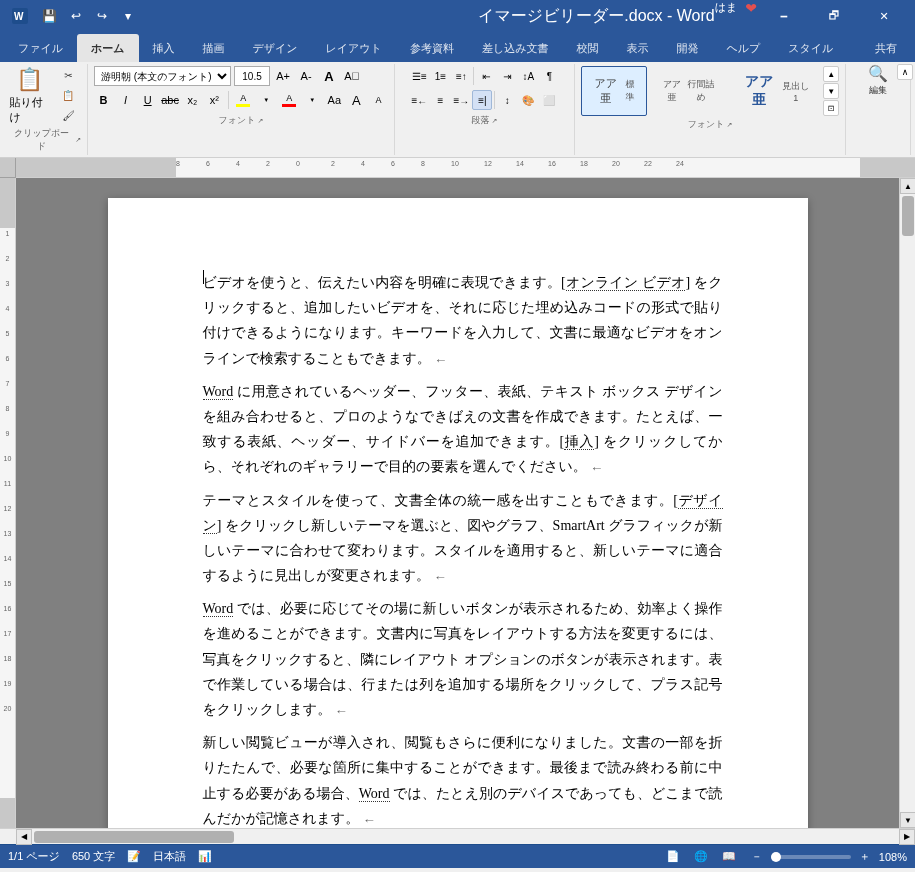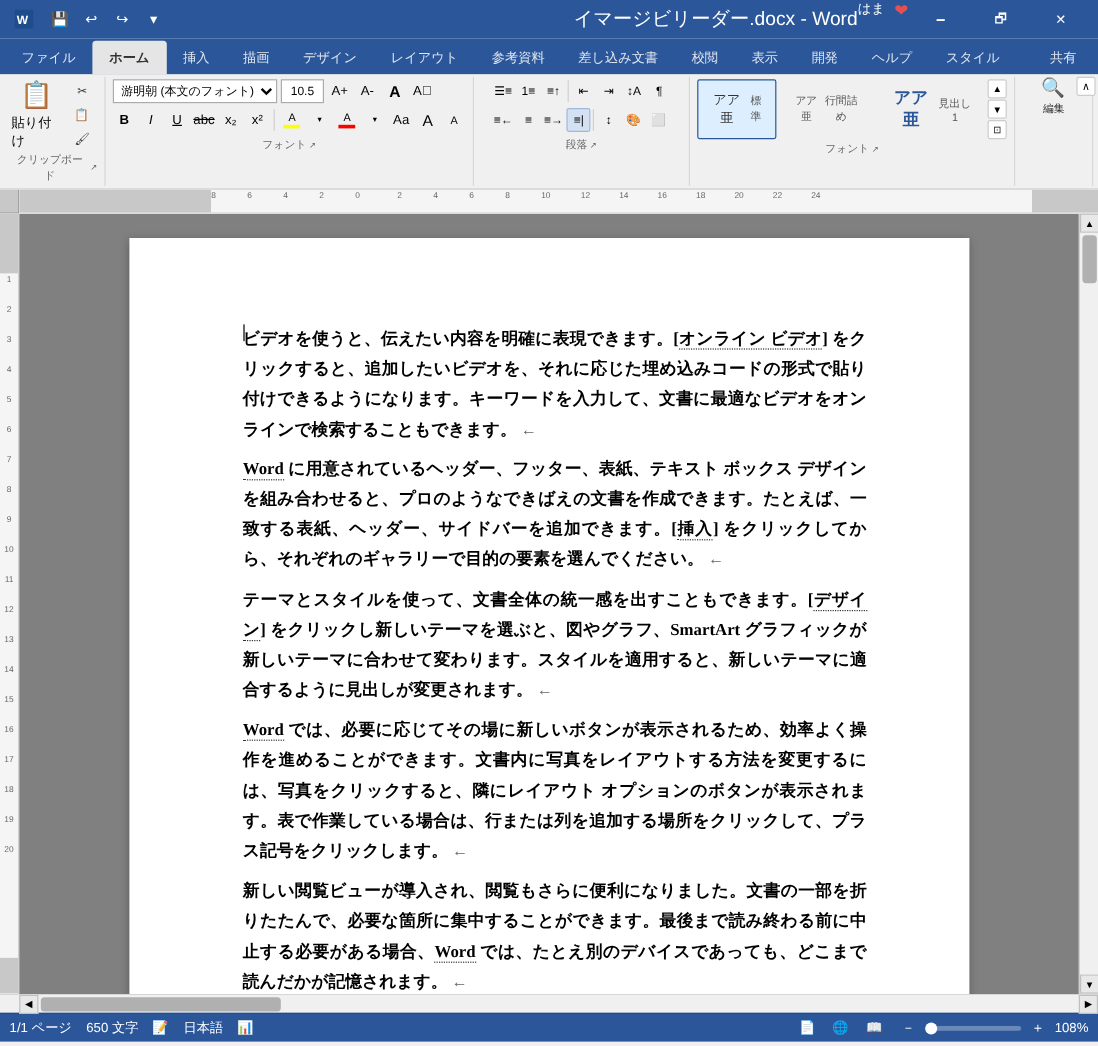--- a/index.html
+++ b/index.html
@@ -167,21 +167,21 @@
       position: relative;
       overflow: hidden;
     }
     .vertical-ruler {
       width: 16px;
       background: #f5f5f5;
       border-right: 1px solid #d0d0d0;
       position: relative;
       overflow: hidden;
     }
-    .scroll-area { flex: 1; overflow: auto; background: #808080; font-weight: bold; }
+    .scroll-area { flex: 1; overflow: auto; background: #808080; }
     .right-scrollbar { width: 16px; background: #f0f0f0; border-left: 1px solid #d0d0d0; display: flex; flex-direction: column; }
     .scrollbar-arrow { width: 16px; height: 16px; display: flex; align-items: center; justify-content: center; font-size: 8px; cursor: pointer; background: #e8e8e8; border: 1px solid #c0c0c0; }
     .scrollbar-track { flex: 1; position: relative; background: #f0f0f0; }
     .scrollbar-thumb { width: 12px; height: 40px; background: #b0b0b0; border-radius: 3px; margin: 2px; cursor: pointer; }
 
     
     .doc-container { display: flex; justify-content: center; padding: 20px; min-height: 600px; }
     .doc-page {
       width: 700px;
       min-height: 900px;

